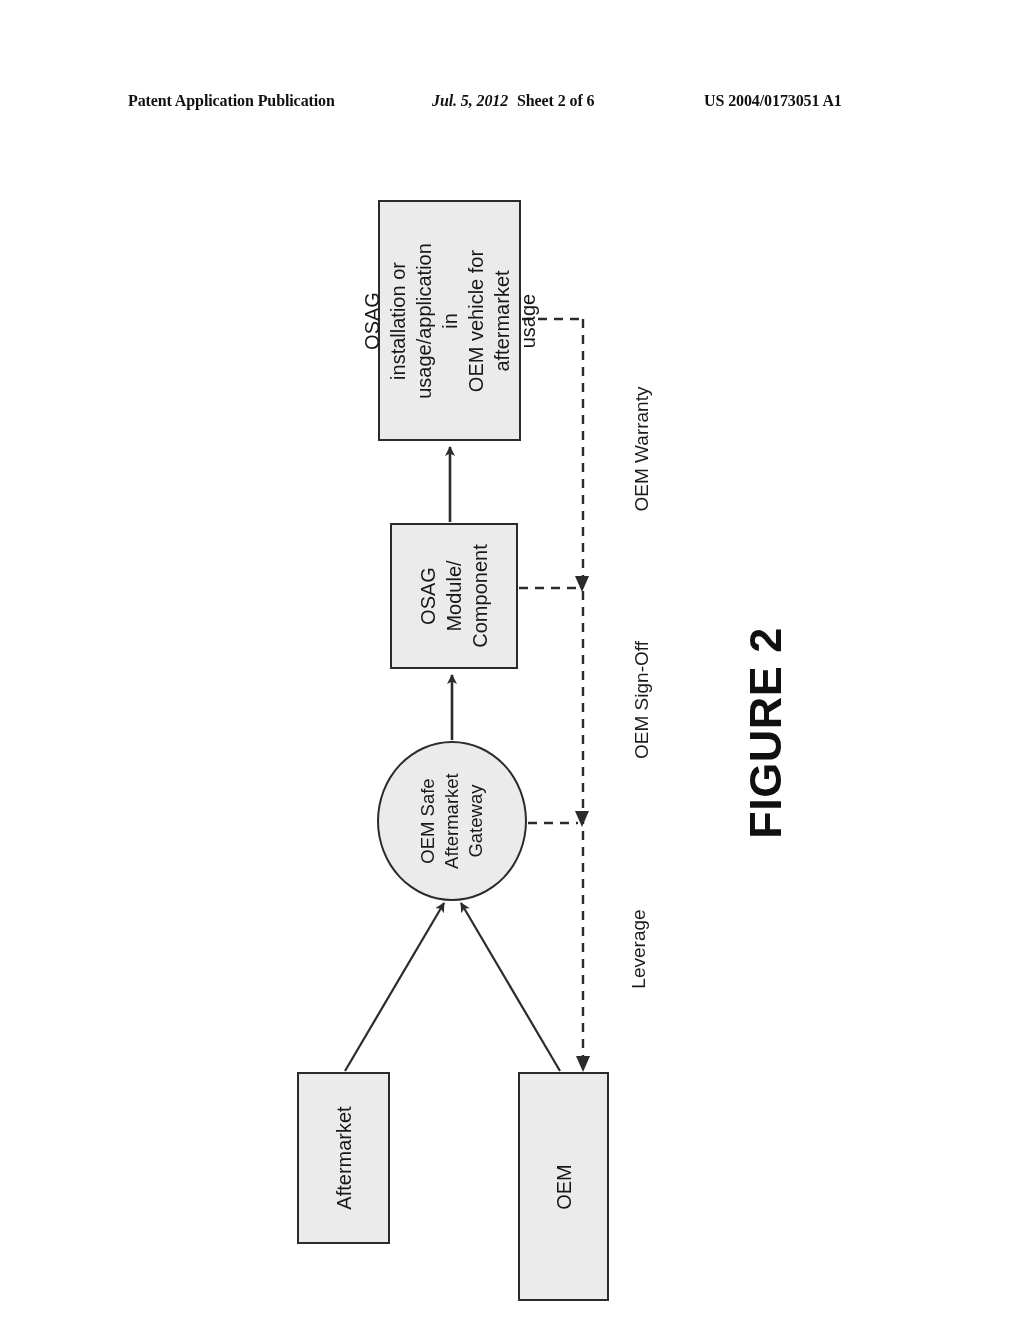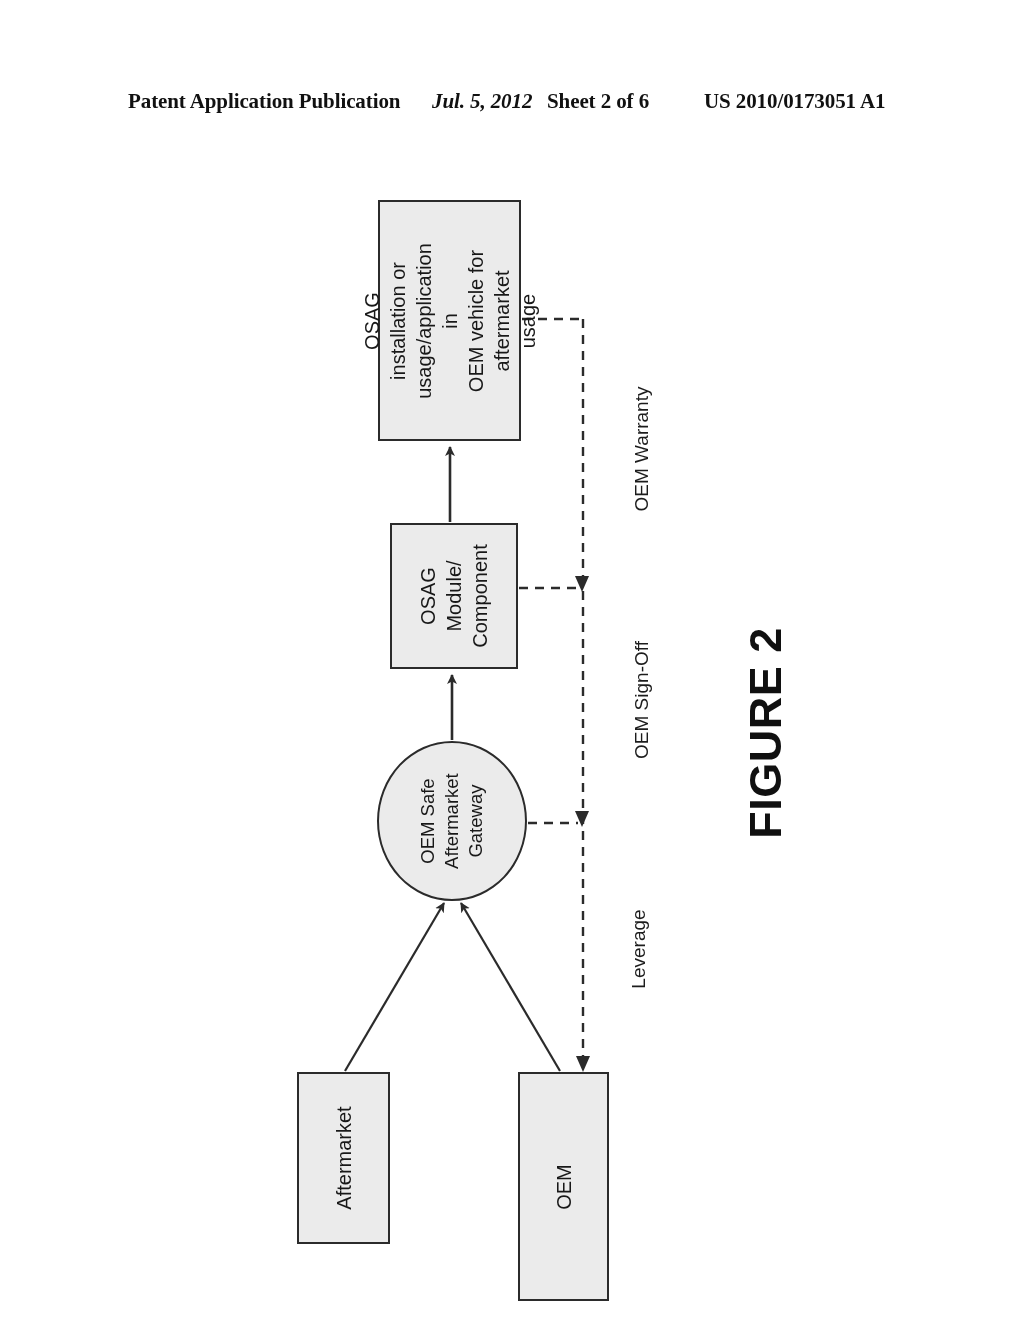--- a/index.html
+++ b/index.html
@@ -20,28 +20,28 @@
   #page-header {
     position: absolute;
     left: 0;
     top: 84px;
     width: 1024px;
     height: 34px;
     display: flex;
     align-items: center;
     font-family: "Liberation Serif", serif;
     font-weight: bold;
-    font-size: 21px;
+    font-size: 16px;
     color: #111111;
     letter-spacing: -0.1px;
     white-space: nowrap;
   }
   #page-header .hdr-pub   { position: absolute; left: 128px;  }
   #page-header .hdr-date  { position: absolute; left: 432px; font-style: italic;  }
-  #page-header .hdr-sheet { position: absolute; left: 547px;  }
+  #page-header .hdr-sheet { position: absolute; left: 517px;  }
   #page-header .hdr-num   { position: absolute; left: 704px;  }
 
   
   #figure-canvas {
     position: absolute;
     left: 0;
     top: 0;
     width: 1024px;
     height: 1320px;
   }
@@ -132,21 +132,21 @@
     pointer-events: none;
   }
 </style>
 </head>
 <body>
 
 <div id="page-header">
   <span class="hdr-pub">Patent Application Publication</span>
   <span class="hdr-date">Jul. 5, 2012</span>
   <span class="hdr-sheet">Sheet 2 of 6</span>
-  <span class="hdr-num">US 2010/0173051 A1</span>
+  <span class="hdr-num">US 2004/0173051 A1</span>
 </div>
 
 <div id="figure-canvas">
 
   <svg id="edges" viewBox="0 0 1024 1320">
     <defs>
       <marker id="arrow-solid" markerWidth="11" markerHeight="11" refX="9" refY="5.5" orient="auto" markerUnits="userSpaceOnUse">
         <path d="M0,0.5 L10,5.5 L0,10.5 L2.6,5.5 Z" fill="#2b2b2b"></path>
       </marker>
       <marker id="arrow-dash" markerWidth="13" markerHeight="13" refX="10.5" refY="6.5" orient="auto" markerUnits="userSpaceOnUse">

